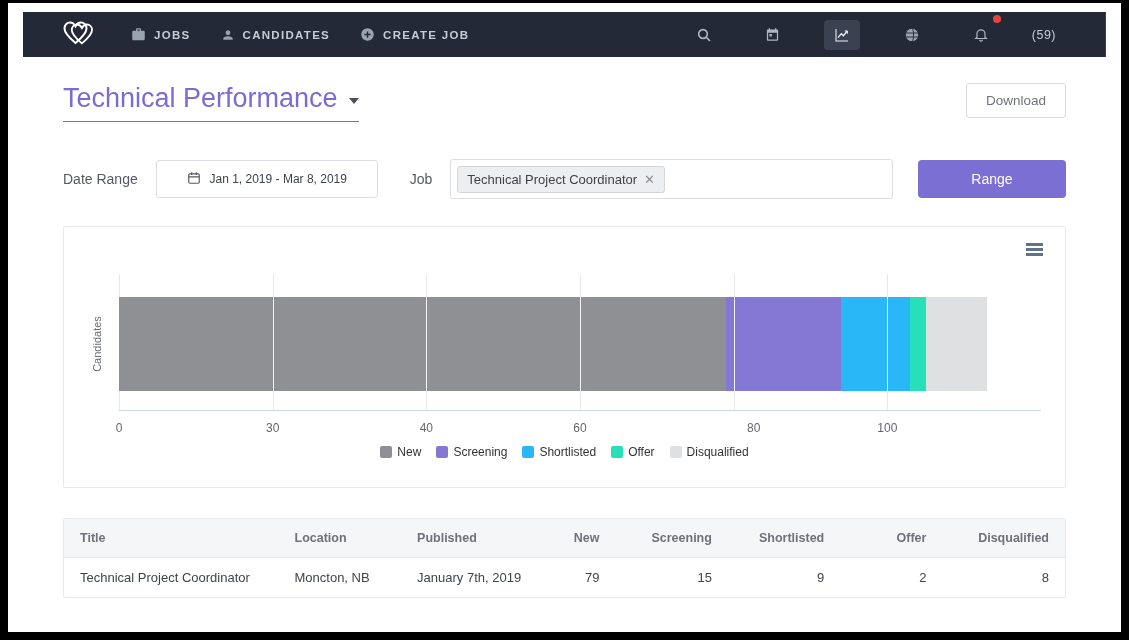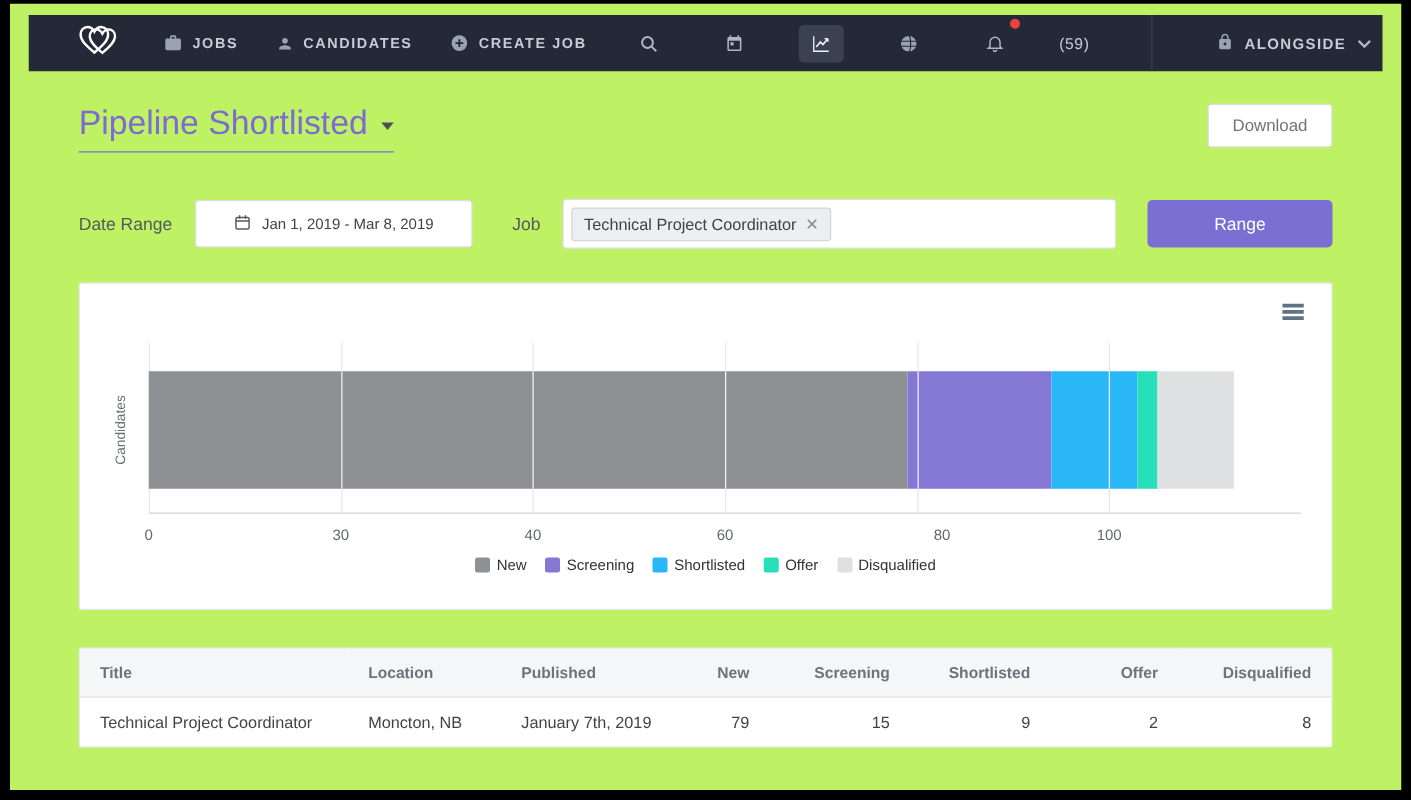--- a/index.html
+++ b/index.html
@@ -1,18 +1,18 @@
 <!DOCTYPE html>
 <html><head>
 <meta charset="utf-8">
 <style>
   * { box-sizing: border-box; margin: 0; padding: 0; }
   html,body { width:1129px; height:640px; }
   body { background:#000; position:relative; font-family:"Liberation Sans", sans-serif; }
-  .frame { position:absolute; left:8px; top:3px; width:1113px; height:629px; background:#bef264; overflow:hidden; }
+  .frame { position:absolute; left:8px; top:3px; width:1113px; height:629px; background:#ffffff; overflow:hidden; }
 
   
   .navbar { position:absolute; left:15px; top:9px; width:1083px; height:45px; background:#232936;
             display:flex; justify-content:space-between; align-items:center; color:#c6ccd6; }
   .nav-left { display:flex; align-items:center; padding-left:36px; height:100%; }
   .logo { margin-right:32px; display:flex; align-items:center; cursor:pointer; }
   .nav-item { display:flex; align-items:center; gap:8px; margin-right:30px; font-size:11.5px; font-weight:bold;
               letter-spacing:1.3px; color:#c6ccd6; cursor:pointer; white-space:nowrap; }
   .nav-item svg, .icon-btn svg { display:block; }
   .nav-right { display:flex; align-items:center; height:100%;gap:29px; }
@@ -157,40 +157,27 @@
         <span>
           <svg width="16" height="17" viewBox="0 0 24 24" fill="none" stroke="#aeb6c2" stroke-width="1.8">
               <path d="M18 16v-5a6 6 0 0 0-12 0v5l-2 2h16l-2-2z"></path>
               <path d="M10 20a2 2 0 0 0 4 0"></path>
             </svg>
         </span>
         <span class="dot"></span>
       </div>
       <span class="count">(59)</span>
       <div class="nav-divider"></div>
-      <div class="account">
-        <span>
-          <svg width="14" height="15" viewBox="0 0 24 24" fill="#9aa3b1">
-              <path d="M18 8h-1V6a5 5 0 0 0-10 0v2H6c-1.1 0-2 .9-2 2v10c0 1.1.9 2 2 2h12c1.1 0 2-.9 2-2V10c0-1.1-.9-2-2-2zM9 6a3 3 0 0 1 6 0v2H9V6zm3 11a2 2 0 1 1 0-4 2 2 0 0 1 0 4z"></path>
-            </svg>
-        </span>
-        <span>ALONGSIDE</span>
-        <span>
-          <svg width="11" height="8" viewBox="0 0 12 8" fill="none" stroke="#aeb6c2" stroke-width="2">
-              <path d="M1 1.5 L6 6.5 L11 1.5"></path>
-            </svg>
-        </span>
-      </div>
     </div>
   </header>
 
   <main>
     <div class="page-head">
       <h1 class="title">
-        <span>Pipeline Shortlisted</span>
+        <span>Technical Performance</span>
         <span class="caret"></span>
       </h1>
       <button class="download">Download</button>
     </div>
 
     <div class="filters">
       <span class="flabel">Date Range</span>
       <div class="date-input">
         <span>
           <svg width="14" height="14" viewBox="0 0 24 24" fill="none" stroke="#55595f" stroke-width="2">

